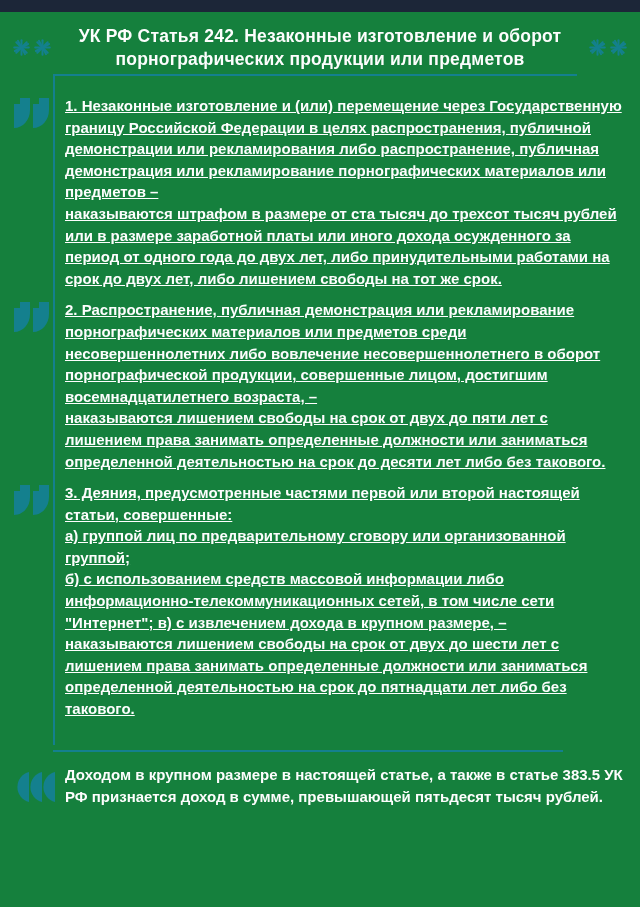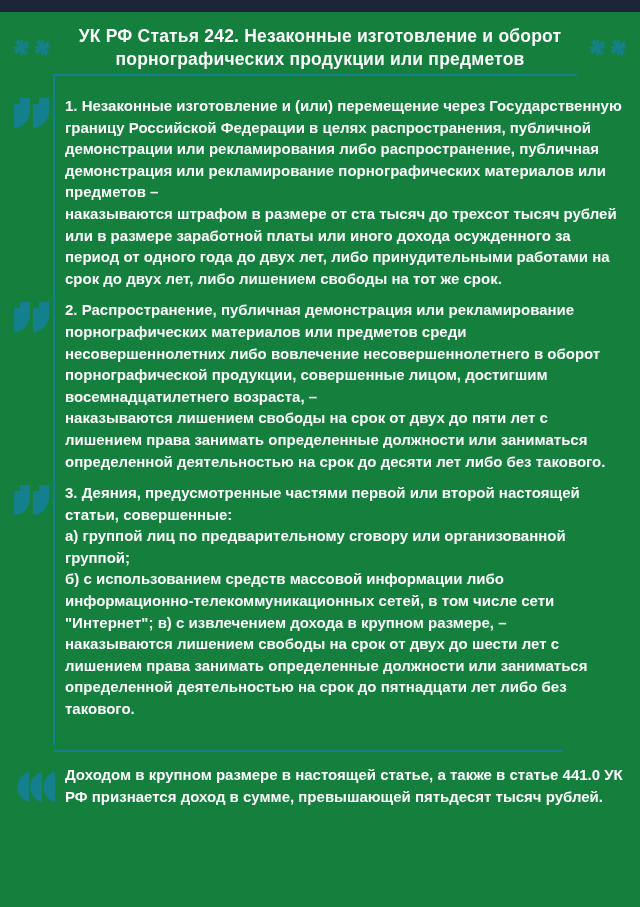--- a/index.html
+++ b/index.html
@@ -53,20 +53,21 @@
     width: 2px;
     height: 671px;
     background: #14808e;
   }
 
   .sections {
     position: absolute;
     left: 65px;
     top: 83px;
     width: 562px;
+    text-decoration: underline;
   }
   .clause {
     position: relative;
     margin-bottom: 10px;
   }
   .clause-text {
     font-size: 15px;
     line-height: 21.6px;
     white-space: pre-line;
     color: #fdfdfd;
@@ -203,16 +204,16 @@
   <div class="hline-bottom"></div>
 
   <div class="footer-note">
     <span class="footer-badge">
       <svg width="46" height="32" viewBox="0 0 46 32" fill="#14808e">
         <path d="M17 1 A15.5 15.5 0 0 0 17 31 Z"></path>
         <path d="M30 1 A15.5 15.5 0 0 0 30 31 Z"></path>
         <path d="M43 1 A15.5 15.5 0 0 0 43 31 Z"></path>
       </svg>
     </span>
-    <p class="clause-text">Доходом в крупном размере в настоящей статье, а также в статье 441.0 УК РФ признается доход в сумме, превышающей пятьдесят тысяч рублей.</p>
+    <p class="clause-text">Доходом в крупном размере в настоящей статье, а также в статье 383.5 УК РФ признается доход в сумме, превышающей пятьдесят тысяч рублей.</p>
   </div>
 
 </div>
 
 </body></html>

